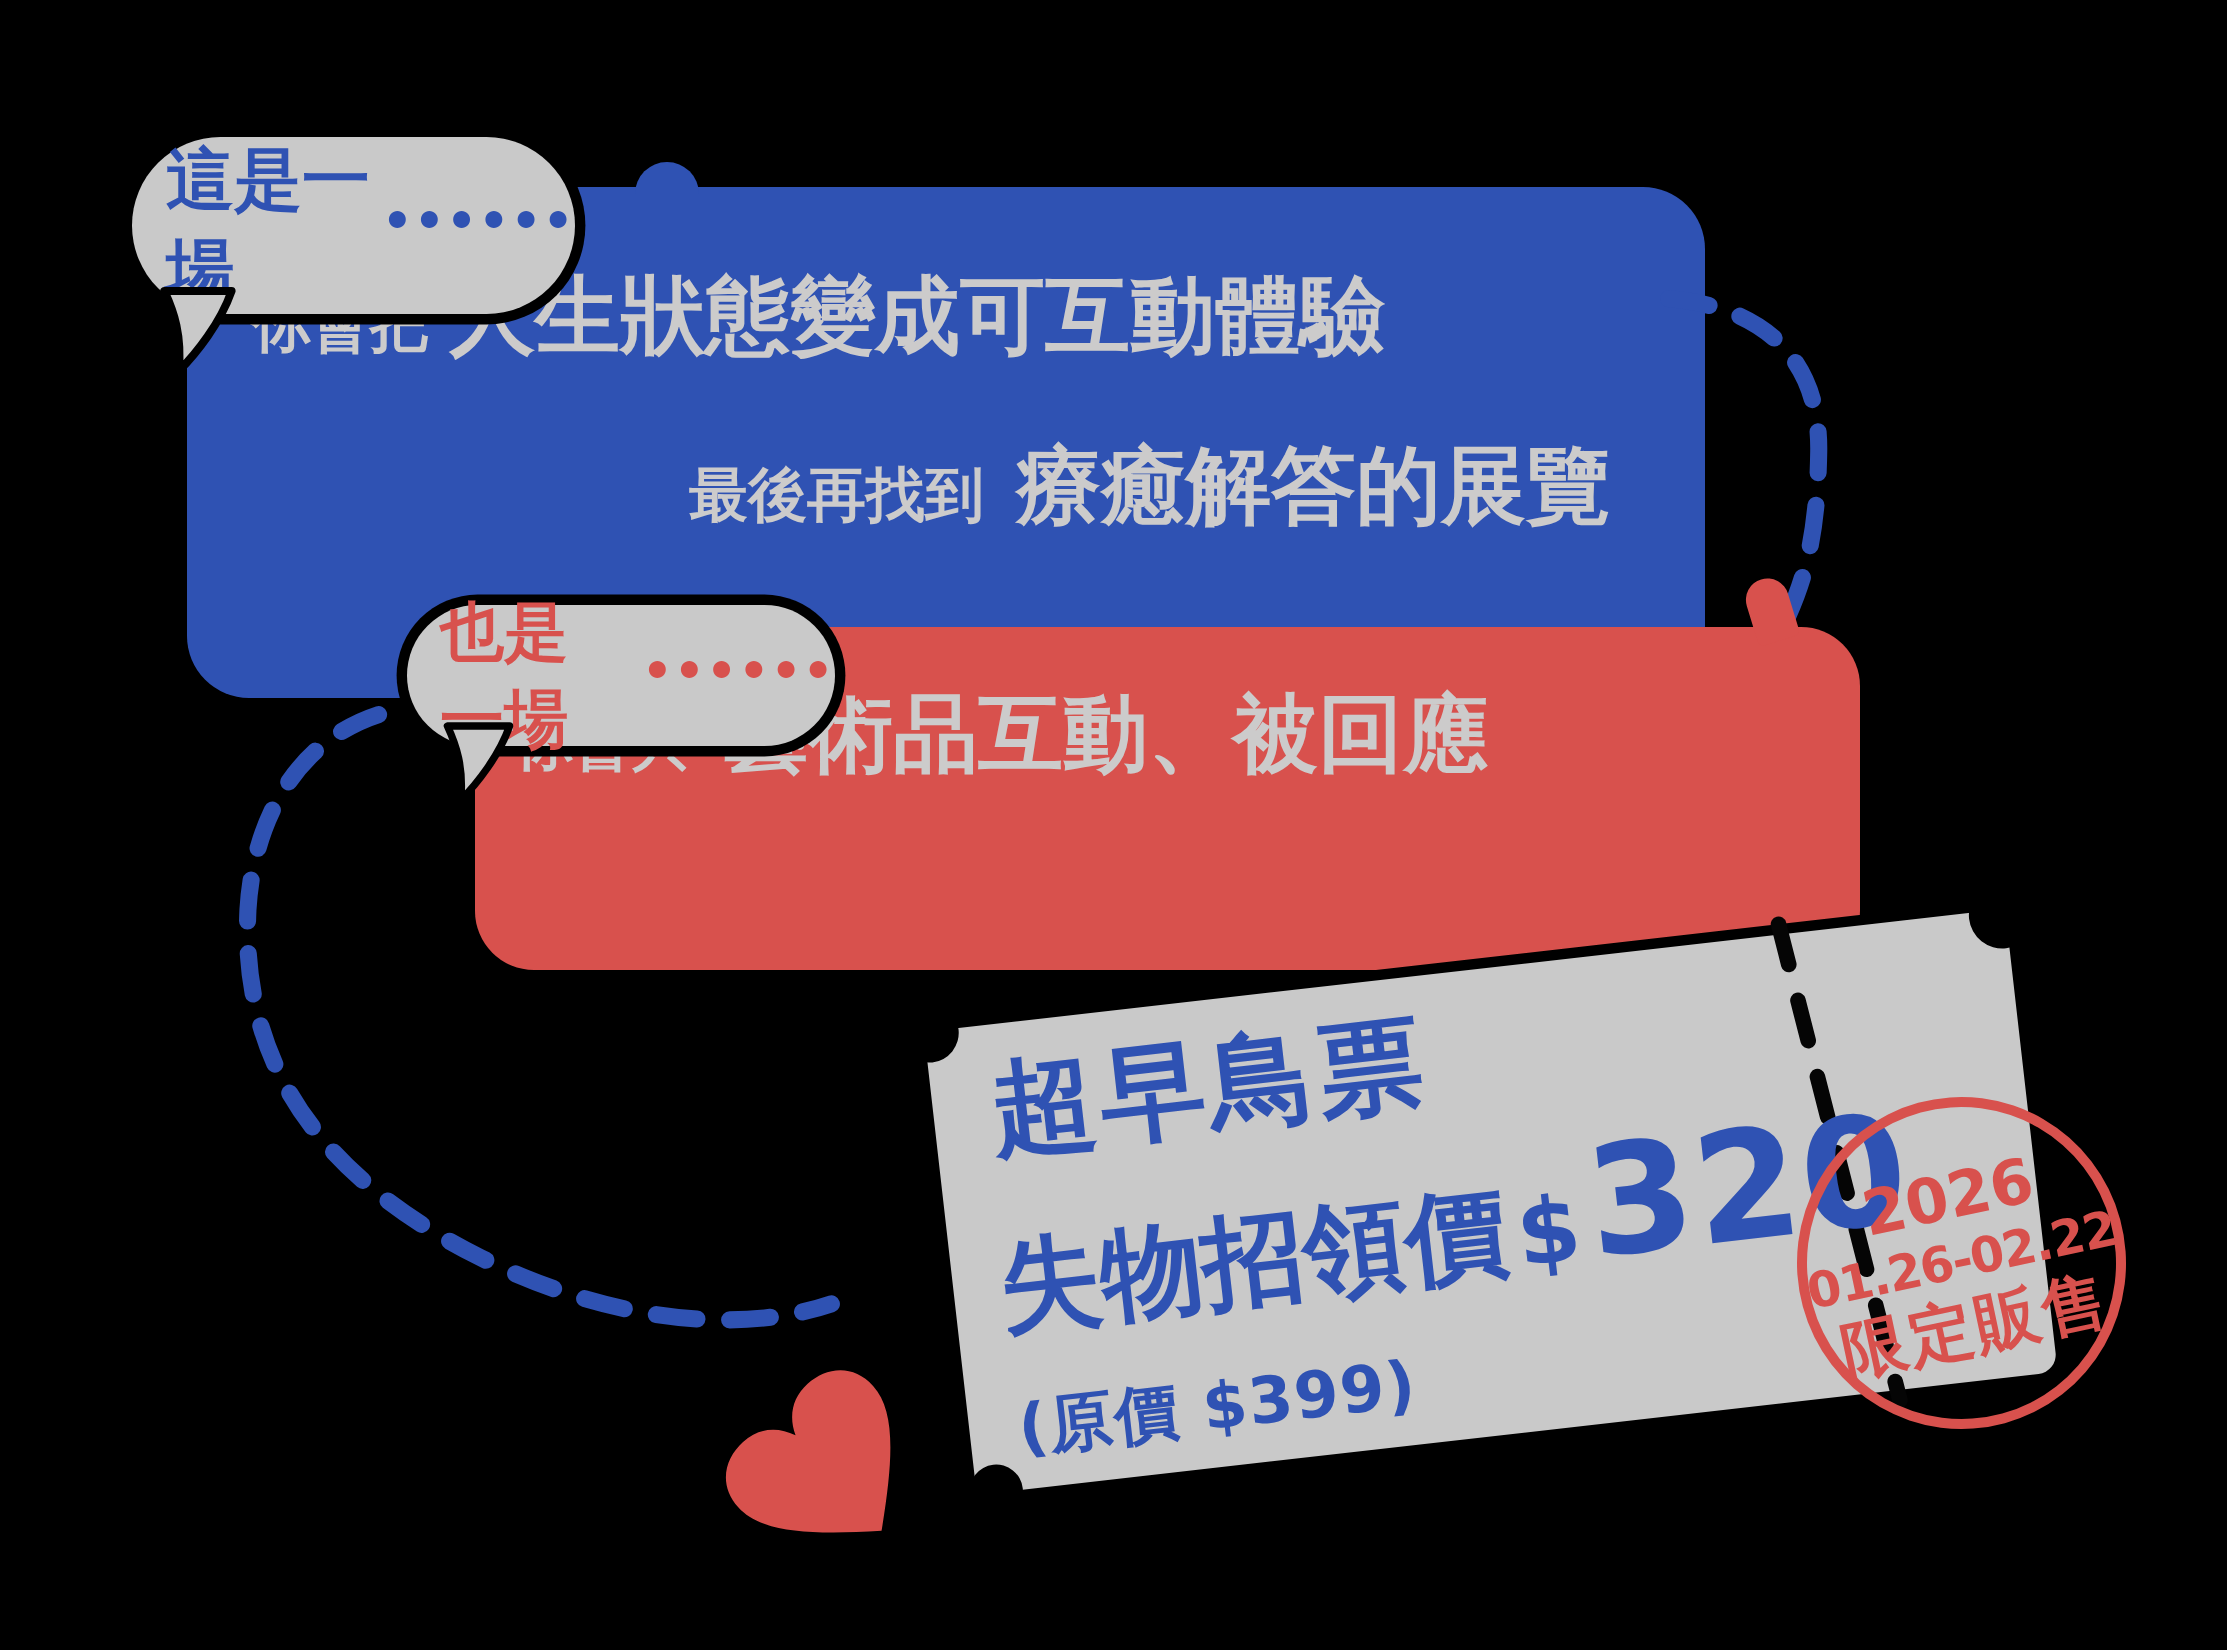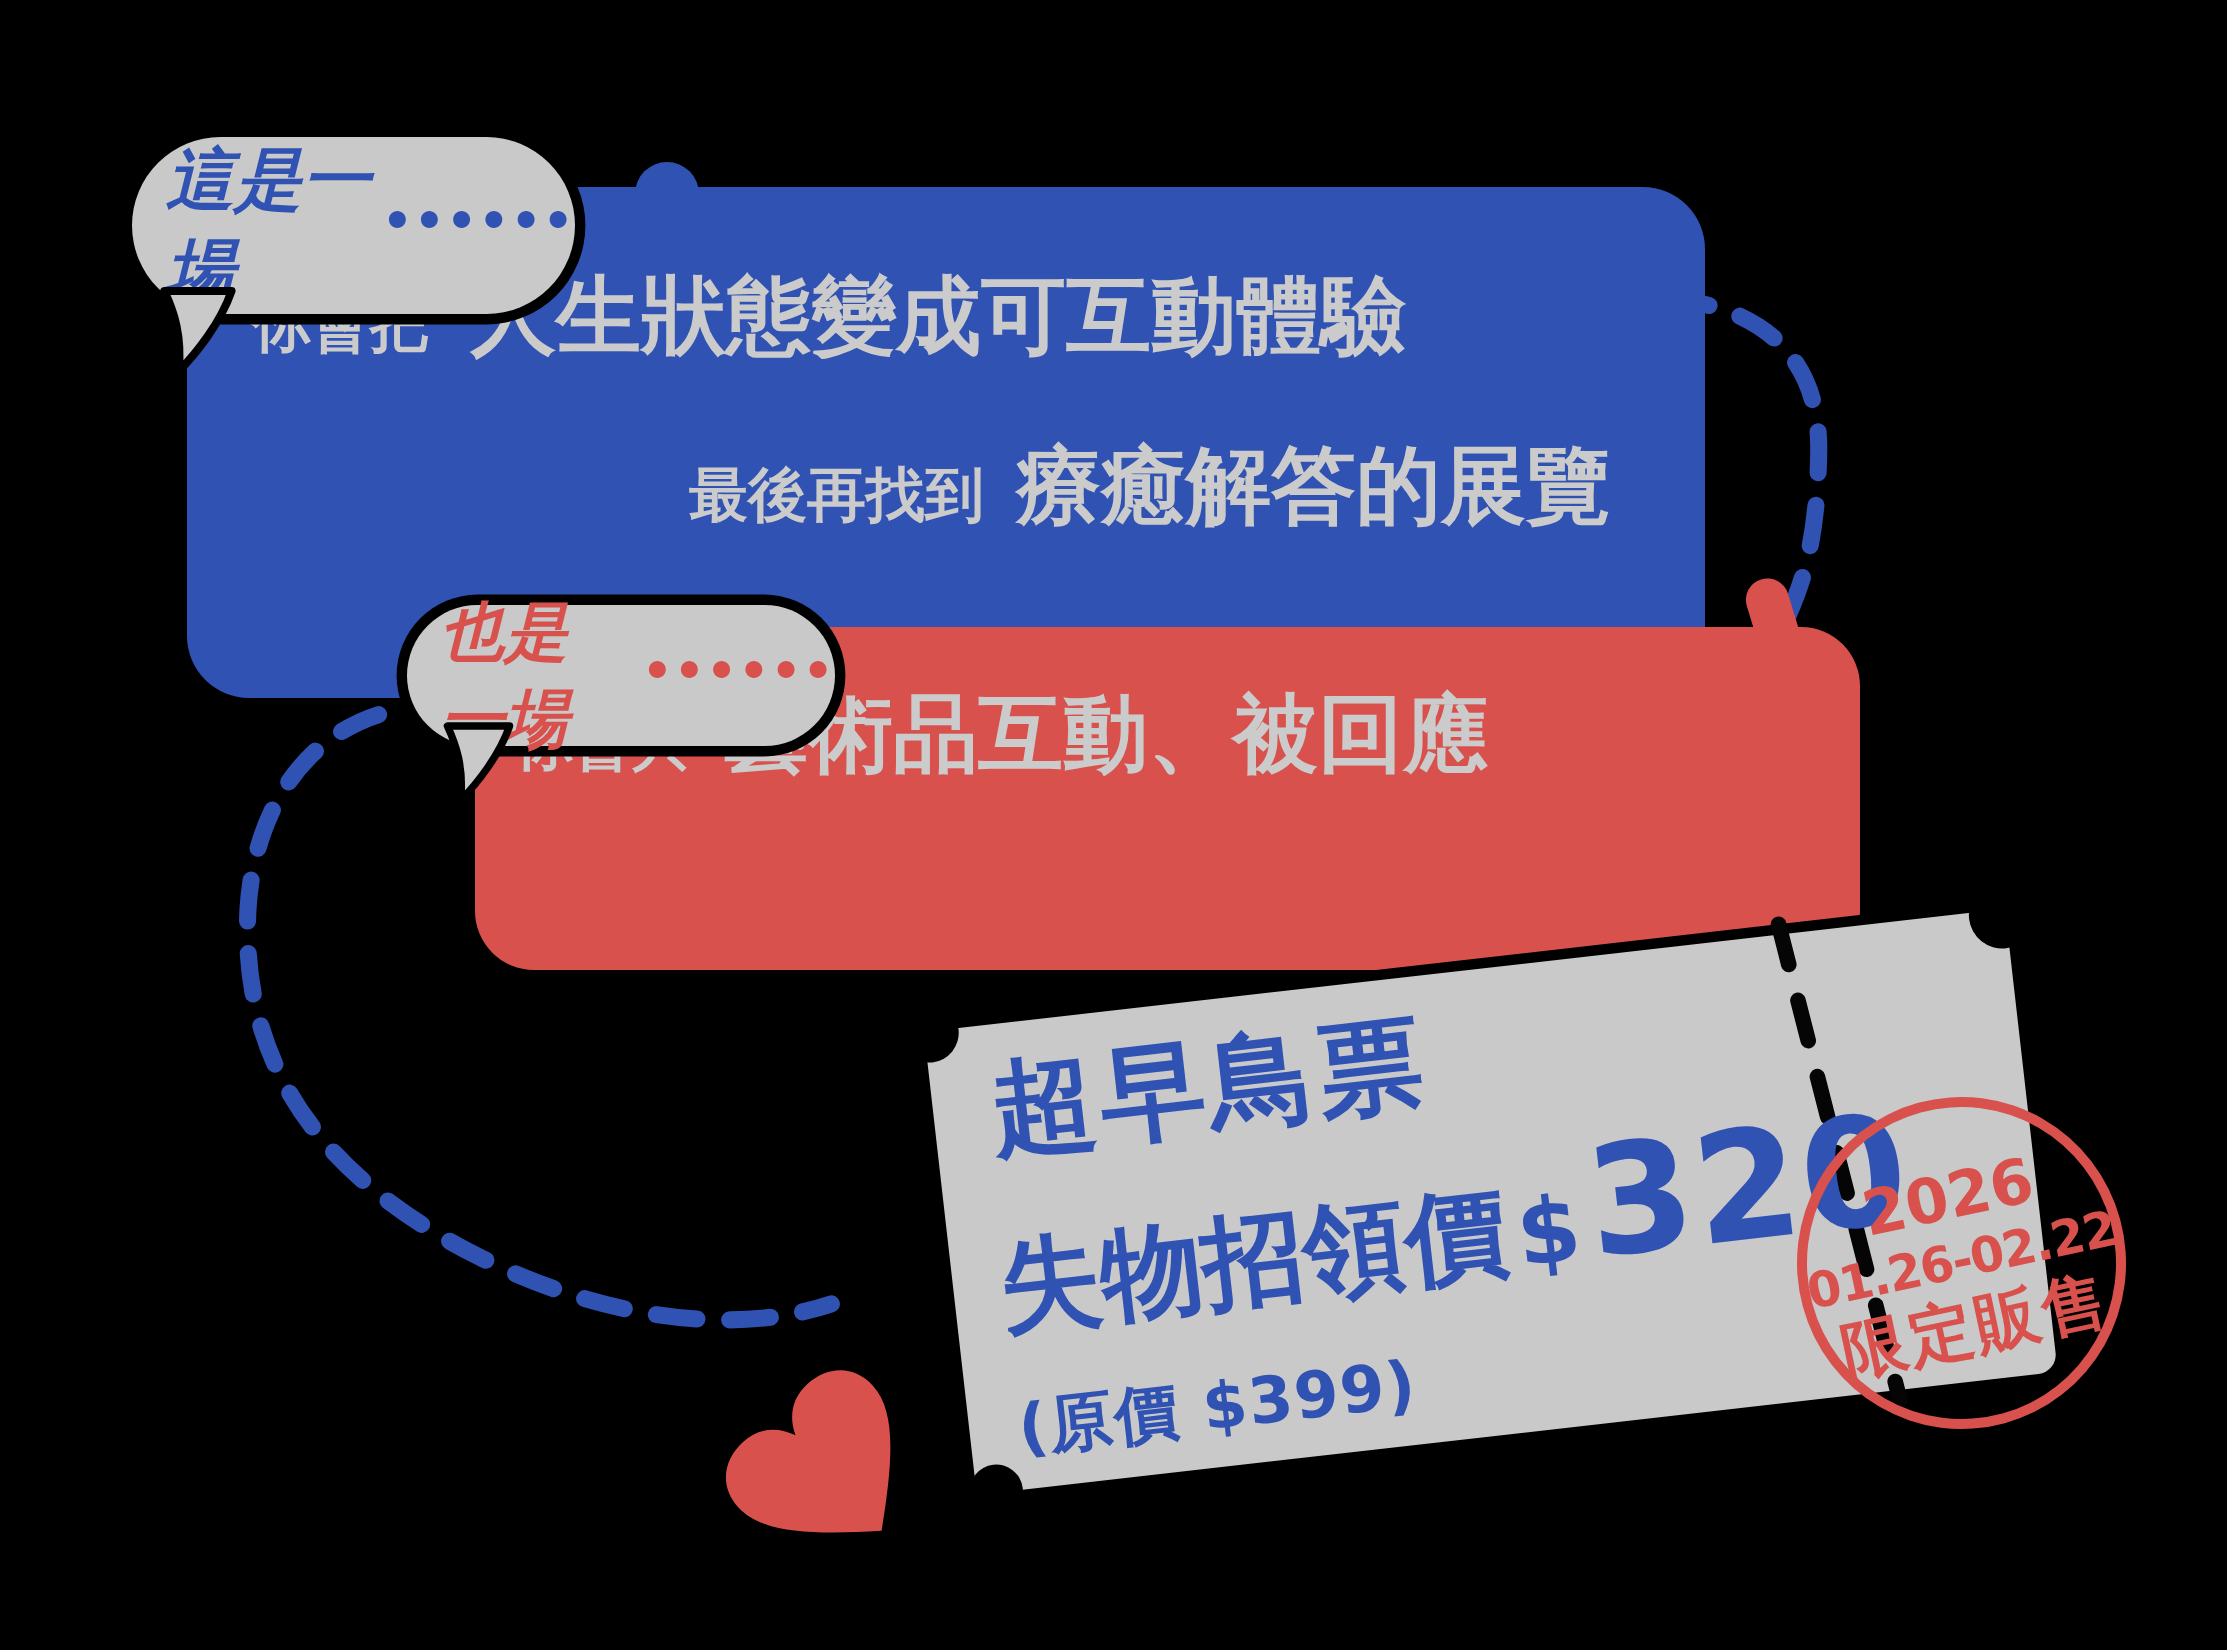--- a/index.html
+++ b/index.html
@@ -6,21 +6,20 @@
   .canvas {
     position:relative; width:2227px; height:1651px; background:#000000;
     overflow:hidden;
     font-family:"DejaVu Sans","Liberation Sans",sans-serif;
     font-weight:bold;
   }
   
   .label-bubble {
     position:absolute; background:#C9C9C9; display:flex; align-items:center;
     box-shadow:0 0 0 10.4px #000;
-    font-style:italic;
   }
   .bubble-top { left:132px; top:137px; width:443px; height:177px; border-radius:89px;
     z-index:3; color:#2F52B3; font-size:68px; padding-left:34px; box-sizing:border-box; }
   .bubble-mid { left:407px; top:605px; width:428px; height:141px; border-radius:71px;
     z-index:6; color:#D8514D; font-size:64px; padding-left:33px; box-sizing:border-box; }
   .bubble-dots { font-size:48px; letter-spacing:1.5px; margin-left:10.4px; padding-bottom:10.4px; }
   .tail-svg { position:absolute; overflow:visible; }
   
   .banner { position:absolute; box-sizing:border-box; }
   .banner-blue { left:187px; top:187px; width:1518px; height:511px;
@@ -29,21 +28,21 @@
     background:#D8514D; border-radius:59px; z-index:5; }
   .nub { position:absolute; }
   .nub-blue { left:448px; top:-25px; width:64px; height:45px; background:#2F52B3;
     border-radius:34px 34px 0 0; }
   .nub-red { left:1274px; top:-49px; width:43px; height:64px; background:#D8514D;
     border-radius:22px 22px 6px 6px; transform:rotate(-17deg); }
   .banner-line { position:absolute; display:flex; align-items:flex-end; color:#CCCBCB;
     white-space:nowrap; }
   .t-sm { font-size:59px; line-height:1.1; }
   .t-lg { font-size:85px; line-height:1;margin-left:14px; }
-  .blue-line1 { left:65px; top:86px; gap:28px; }
+  .blue-line1 { left:65px; top:86px; gap:7px; }
   .blue-line2 { left:502px; top:256px; gap:18px; }
   .red-line1 { left:39px; top:64px; gap:18px; }
   .red-line2 { left:235px; top:195px; }
   
   .connectors { position:absolute; left:0; top:0; z-index:4; }
   
   .ticket { position:absolute; left:924px; top:1032px; width:1088px; height:466px;
     background:#C9C9C9; border-radius:19.3px; transform:rotate(-6.5deg);
     transform-origin:0 0; z-index:7; box-shadow:0 0 0 10.4px #000; color:#2F52B3; }
   .ticket-inner-svg { position:absolute; left:0; top:0; overflow:visible; }

